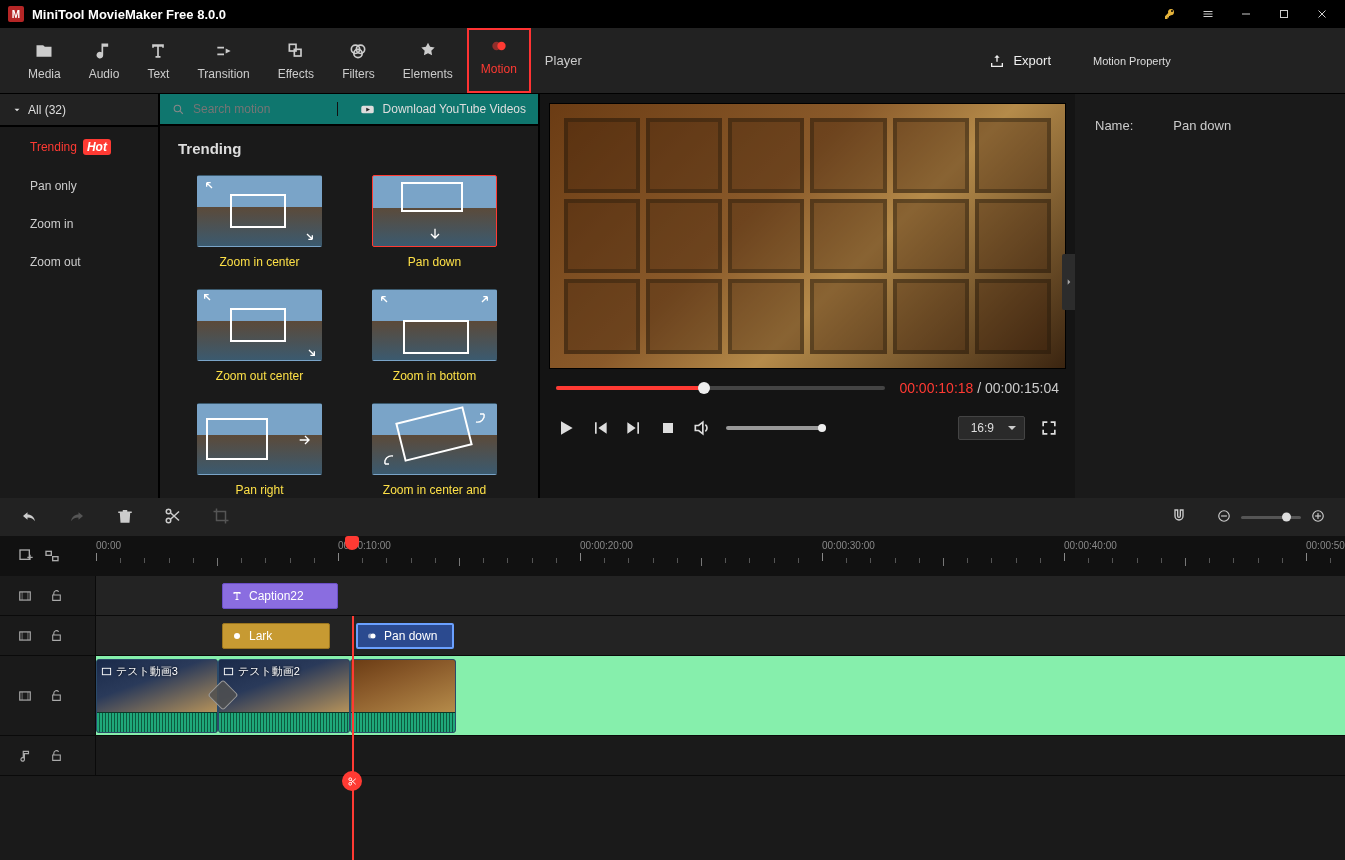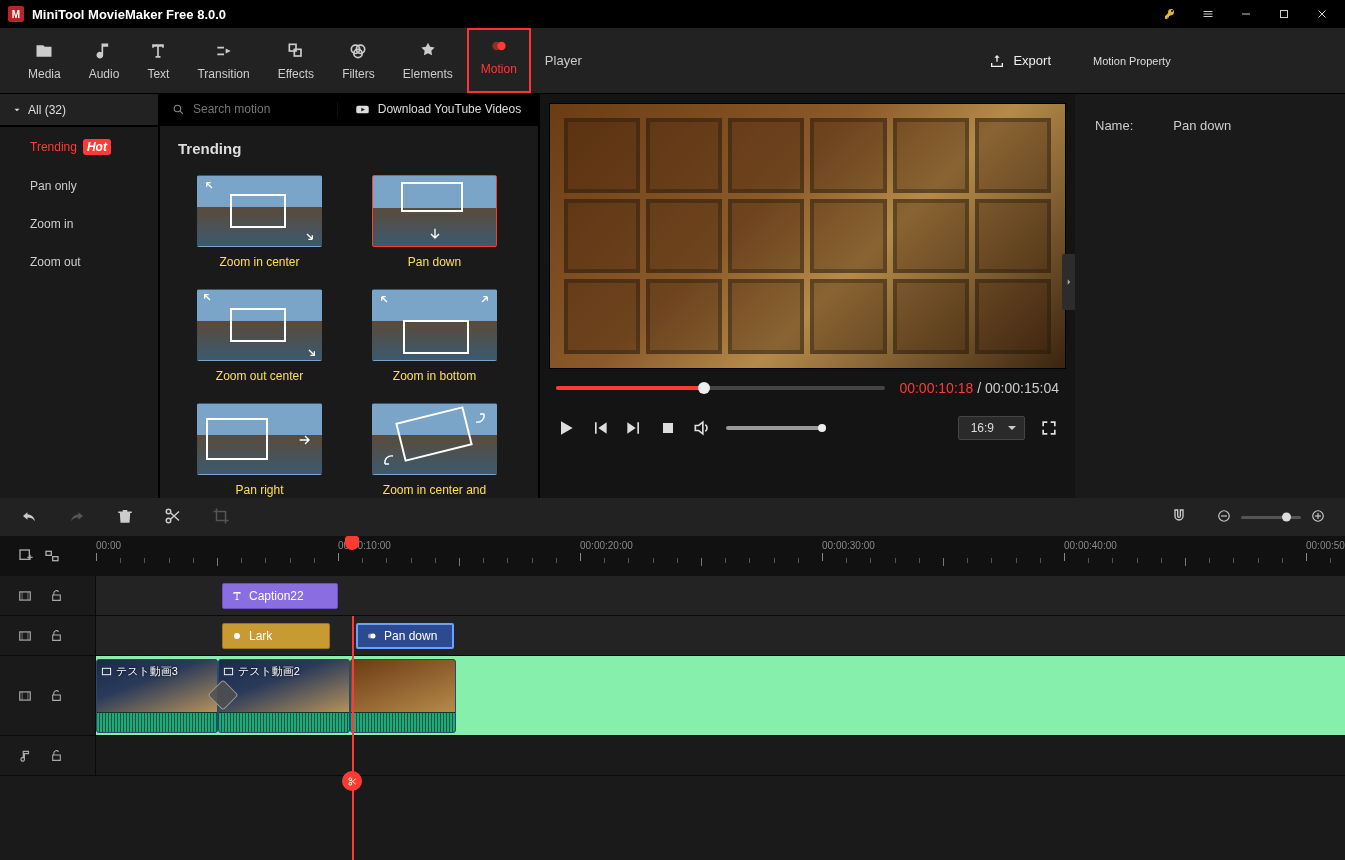--- a/index.html
+++ b/index.html
@@ -21,24 +21,24 @@
 .toolbar .spacer{flex:1}
 .export{display:flex;align-items:center;gap:8px;padding:0 24px;color:#eee;cursor:pointer;font-size:13px}
 .content-row{flex:1;display:flex;overflow:hidden}
 .cat-col{width:160px;background:#1a1a1a;border-right:2px solid #000;display:flex;flex-direction:column}
 .cat-head{height:33px;background:#222;display:flex;align-items:center;padding:0 12px;gap:6px;color:#ddd;border-bottom:2px solid #000}
 .cat-head svg{width:10px;height:10px}
 .cat-item{padding:12px 20px 12px 30px;color:#ccc;cursor:pointer;display:flex;align-items:center;gap:6px}
 .cat-item.active{color:#ff3a33}
 .hot{background:#ff3a33;color:#fff;font-size:12px;padding:1px 4px;border-radius:3px;font-style:italic;font-weight:700}
 .mid-col{width:380px;background:#1a1a1a;display:flex;flex-direction:column;border-right:2px solid #000}
-.mid-head{height:33px;background:#000000;display:flex;align-items:center;border-bottom:2px solid #000}
+.mid-head{height:33px;background:#0f766e;display:flex;align-items:center;border-bottom:2px solid #000}
 .search{flex:0 0 178px;display:flex;align-items:center;gap:8px;padding:0 12px;color:#888;border-right:1px solid #111}
 .search input{background:transparent;border:none;color:#ccc;font-size:12px;outline:none;width:110px}
-.yt-link{display:flex;align-items:center;gap:8px;padding:0 12px;color:#ddd;cursor:pointer;flex:1;justify-content:center}
+.yt-link{display:flex;align-items:center;gap:8px;padding:0 12px;color:#ddd;cursor:pointer;flex:1;justify-content:flex-end}
 .section-title{padding:14px 18px 6px;font-size:15px;font-weight:600;color:#ddd}
 .grid{display:flex;flex-wrap:wrap;padding:6px 12px;gap:0;overflow:hidden;height:340px}
 .card{width:175px;display:flex;flex-direction:column;align-items:center;padding:6px}
 .thumb{width:125px;height:72px;background:linear-gradient(180deg,#7aa4c8 0%,#7aa4c8 45%,#5b4a3a 45%,#3b5a6f 100%);border-radius:2px;position:relative;border:1px solid transparent}
 .thumb.selected{border:1px solid #ff3a33}
 .thumb .rect{position:absolute;border:2px solid #fff}
 .thumb svg.arrow{position:absolute;width:16px;height:16px;color:#fff}
 .card-label{padding:8px 2px;font-size:12px;color:#fde047;text-align:center}
 .player-col{flex:1;background:#141414;display:flex;flex-direction:column;padding:10px 10px 0 10px;position:relative}
 .video{flex:0 0 264px;background:linear-gradient(135deg,#6b3c14 0%,#8a5a2a 40%,#b58b4a 60%,#3a2410 100%);position:relative;overflow:hidden;box-shadow:0 0 0 1px #000}

